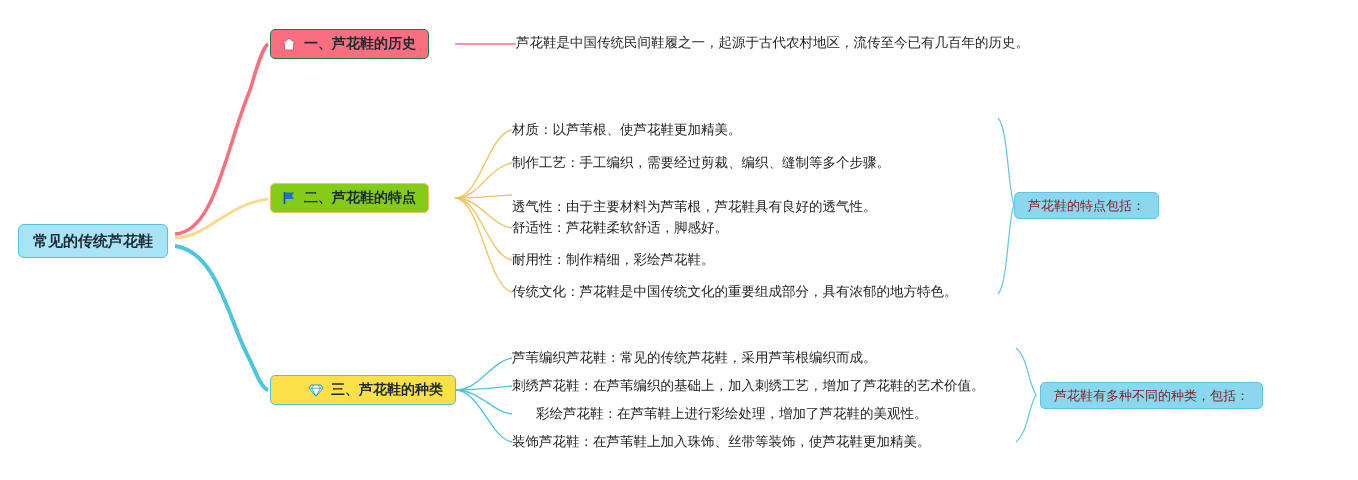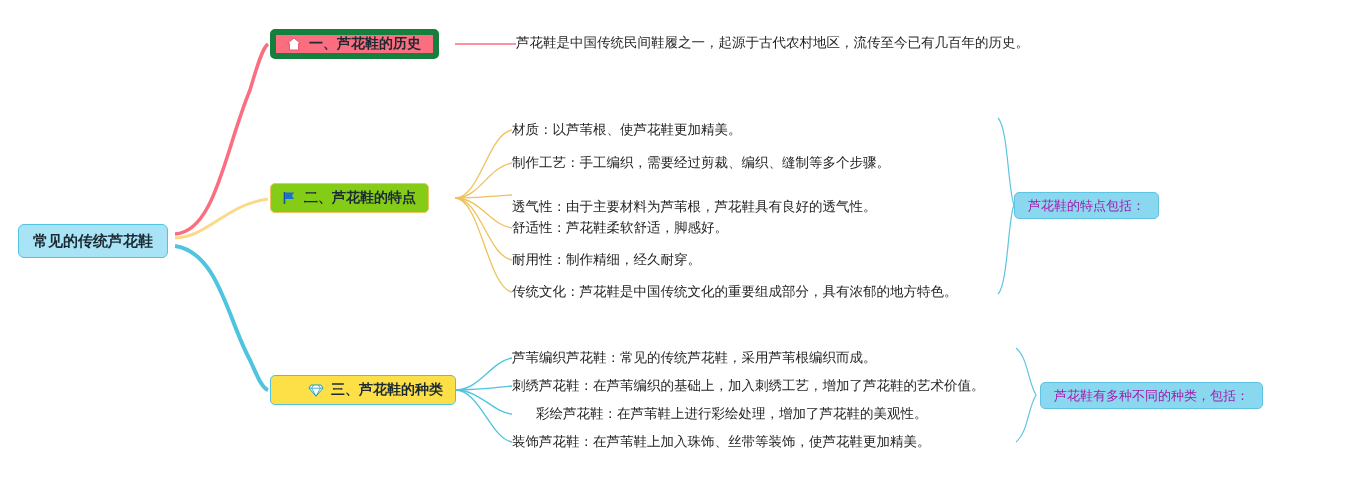--- a/index.html
+++ b/index.html
@@ -52,21 +52,21 @@
     border-radius: 5px;
     font-size: 14px;
     font-weight: bold;
     color: #1b2a33;
     gap: 7px;
   }
   .branch-1 {
     left: 270px;
     top: 29px;
     background: #fa6e7f;
-    border: 6px solid #15803d;
+    border: 1px solid #15803d;
   }
   .branch-2 {
     left: 270px;
     top: 183px;
     background: #84cc16;
     border: 1px solid #eec25c;
   }
   .branch-3 {
     left: 270px;
     top: 375px;
@@ -101,21 +101,21 @@
     position: absolute;
     box-sizing: border-box;
     height: 27px;
     padding: 0 13px;
     display: flex;
     align-items: center;
     background: #8ad8ef;
     border: 1px solid #5ec4e2;
     border-radius: 5px;
     font-size: 13px;
-    color: #a21caf;
+    color: #7f1d1d;
     white-space: nowrap;
   }
   .sum-1 { left: 1014px; top: 192px; }
   .sum-2 { left: 1040px; top: 382px; }
 </style>
 </head>
 <body>
 
 <div id="canvas">
 
@@ -179,21 +179,21 @@
   <div class="leaf" style="left:512px; top:152px;">
     <span>制作工艺：手工编织，需要经过剪裁、编织、缝制等多个步骤。</span>
   </div>
   <div class="leaf" style="left:512px; top:184px;margin-top:12px;">
     <span>透气性：由于主要材料为芦苇根，芦花鞋具有良好的透气性。</span>
   </div>
   <div class="leaf" style="left:512px; top:217px;">
     <span>舒适性：芦花鞋柔软舒适，脚感好。</span>
   </div>
   <div class="leaf" style="left:512px; top:249px;">
-    <span>耐用性：制作精细，经久耐穿。</span>
+    <span>耐用性：制作精细，彩绘芦花鞋。</span>
   </div>
   <div class="leaf" style="left:512px; top:281px;">
     <span>传统文化：芦花鞋是中国传统文化的重要组成部分，具有浓郁的地方特色。</span>
   </div>
 
   <div class="summary sum-1">
     <span>芦花鞋的特点包括：</span>
   </div>
 
   <div class="node branch-node branch-3">

